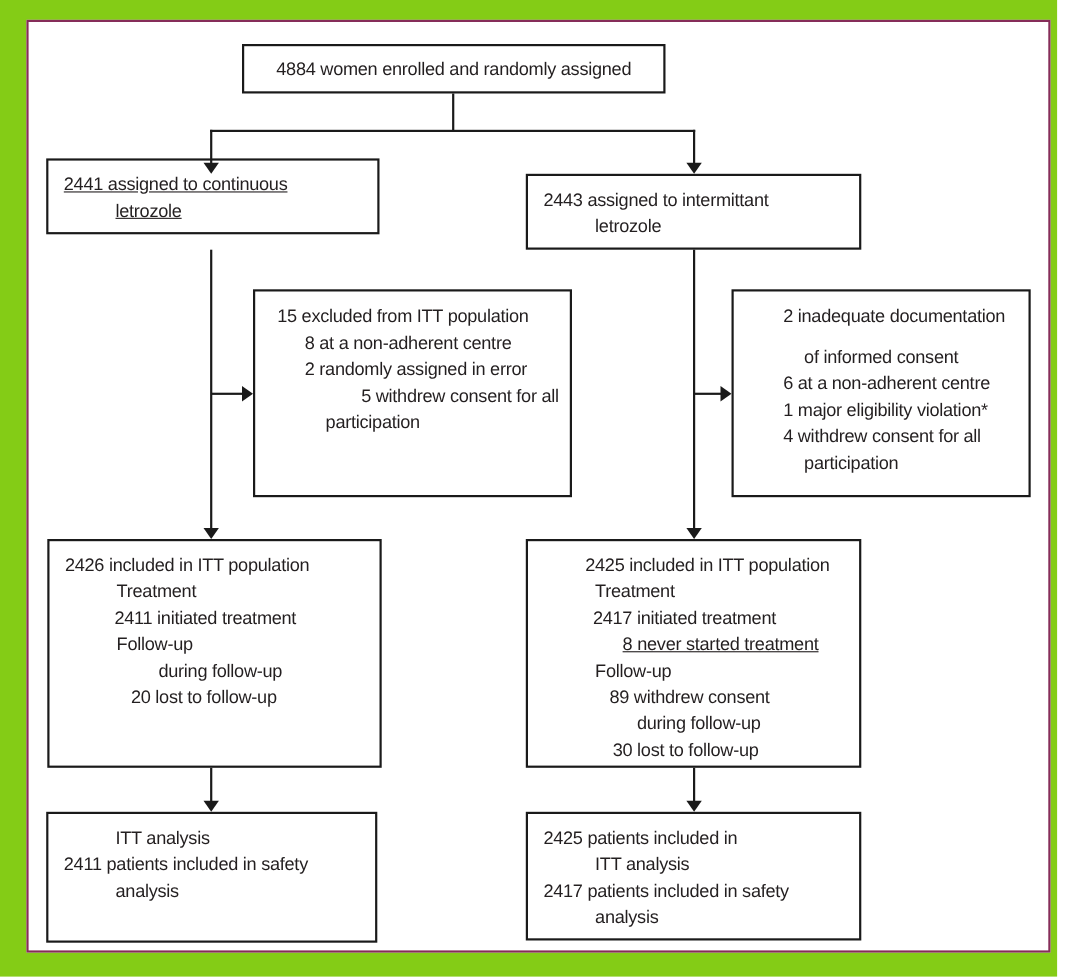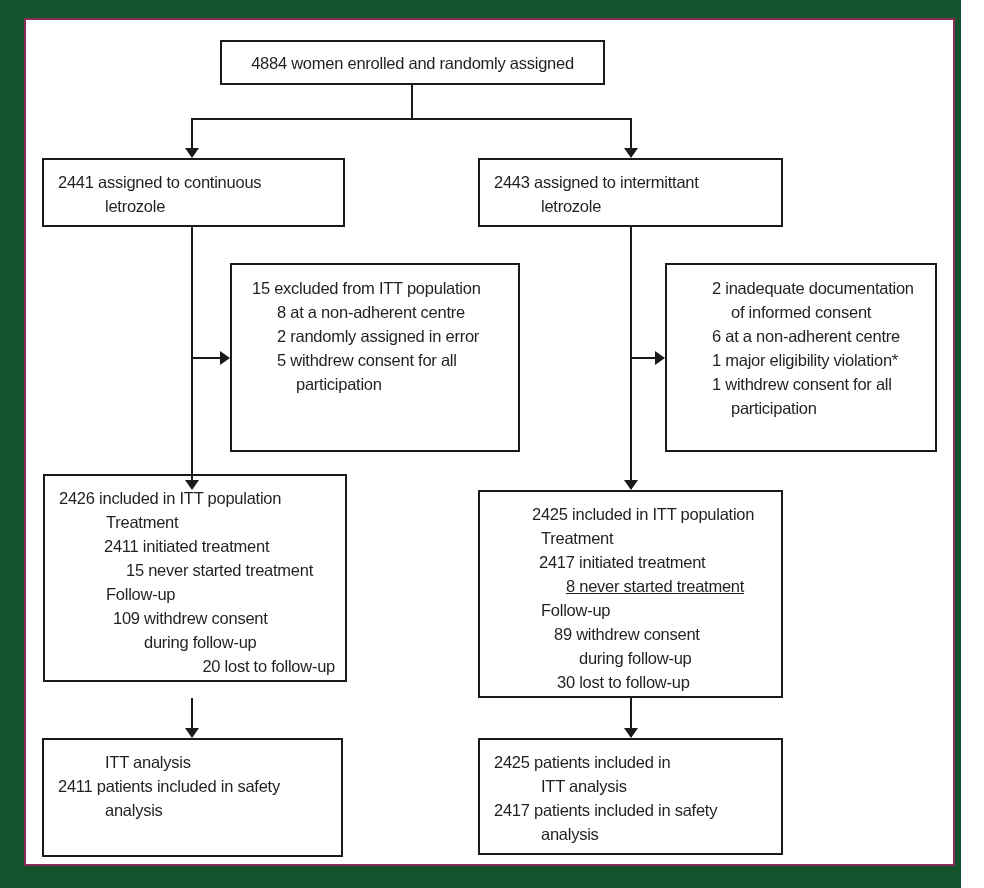--- a/index.html
+++ b/index.html
@@ -1,19 +1,19 @@
 <!DOCTYPE html>
 <html><head>
 <meta charset="utf-8">
 <style>
   html,body{margin:0;padding:0;background:#ffffff;}
   #stage{
     position:relative;
     width:961px;height:888px;
-    background:#14532d;
+    background:#84cc16;
     font-family:"Liberation Sans", sans-serif;
     color:#231f20;
     overflow:hidden;
   }
   #frame{
     position:absolute;
     left:24px;top:18px;width:931px;height:848px;
     border:2px solid #862d59;
     box-sizing:border-box;
     background:#ffffff;
@@ -52,56 +52,54 @@
 </head>
 <body>
 
 <div id="stage">
   <div id="frame"></div>
 
   <div class="fbox center" style="left:220px;top:40px;width:385px;height:45px;">
       <div class="line" style="padding-left: 0px;">4884 women enrolled and randomly assigned</div>
     </div>
 
-  <div class="fbox" style="left:42px;top:158px;width:303px;height:69px;">
+  <div class="fbox" style="left:42px;top:144px;width:303px;height:69px;text-decoration:underline;">
       <div class="line" style="padding-left: 0px;">2441 assigned to continuous</div>
       <div class="line" style="padding-left: 47px;">letrozole</div>
     </div>
 
   <div class="fbox" style="left:478px;top:158px;width:305px;height:69px;">
       <div class="line" style="padding-left: 0px;">2443 assigned to intermittant</div>
       <div class="line" style="padding-left: 47px;">letrozole</div>
     </div>
 
   <div class="fbox excl" style="left:230px;top:263px;width:290px;height:189px;">
       <div class="line" style="padding-left: 0px;">15 excluded from ITT population</div>
       <div class="line" style="padding-left: 25px;">8 at a non-adherent centre</div>
       <div class="line" style="padding-left: 25px;">2 randomly assigned in error</div>
-      <div class="line" style="padding-left: 25px;">5 withdrew consent for all</div>
+      <div class="line" style="padding-left: 25px; text-align: right;">5 withdrew consent for all</div>
       <div class="line" style="padding-left: 44px;">participation</div>
     </div>
 
   <div class="fbox excl" style="left:665px;top:263px;width:272px;height:189px;">
       <div class="line" style="padding-left: 25px;">2 inadequate documentation</div>
-      <div class="line" style="padding-left: 44px;">of informed consent</div>
+      <div class="line" style="padding-left: 44px; margin-top: 13px;">of informed consent</div>
       <div class="line" style="padding-left: 25px;">6 at a non-adherent centre</div>
       <div class="line" style="padding-left: 25px;">1 major eligibility violation*</div>
-      <div class="line" style="padding-left: 25px;">1 withdrew consent for all</div>
+      <div class="line" style="padding-left: 25px;">4 withdrew consent for all</div>
       <div class="line" style="padding-left: 44px;">participation</div>
     </div>
 
-  <div class="fbox" style="left:43px;top:474px;width:304px;height:208px;">
+  <div class="fbox" style="left:43px;top:490px;width:304px;height:208px;">
       <div class="line" style="padding-left: 0px;">2426 included in ITT population</div>
       <div class="line" style="padding-left: 47px;">Treatment</div>
       <div class="line" style="padding-left: 45px;">2411 initiated treatment</div>
-      <div class="line" style="padding-left: 67px;">15 never started treatment</div>
       <div class="line" style="padding-left: 47px;">Follow-up</div>
-      <div class="line" style="padding-left: 54px;">109 withdrew consent</div>
       <div class="line" style="padding-left: 85px;">during follow-up</div>
-      <div class="line" style="padding-left: 60px; text-align: right;">20 lost to follow-up</div>
+      <div class="line" style="padding-left: 60px;">20 lost to follow-up</div>
     </div>
 
   <div class="fbox" style="left:478px;top:490px;width:305px;height:208px;">
       <div class="line" style="padding-left: 0px; margin-left: 38px;">2425 included in ITT population</div>
       <div class="line" style="padding-left: 47px;">Treatment</div>
       <div class="line" style="padding-left: 45px;">2417 initiated treatment</div>
       <div class="line" style="padding-left: 72px; text-decoration: underline;">8 never started treatment</div>
       <div class="line" style="padding-left: 47px;">Follow-up</div>
       <div class="line" style="padding-left: 60px;">89 withdrew consent</div>
       <div class="line" style="padding-left: 85px;">during follow-up</div>

